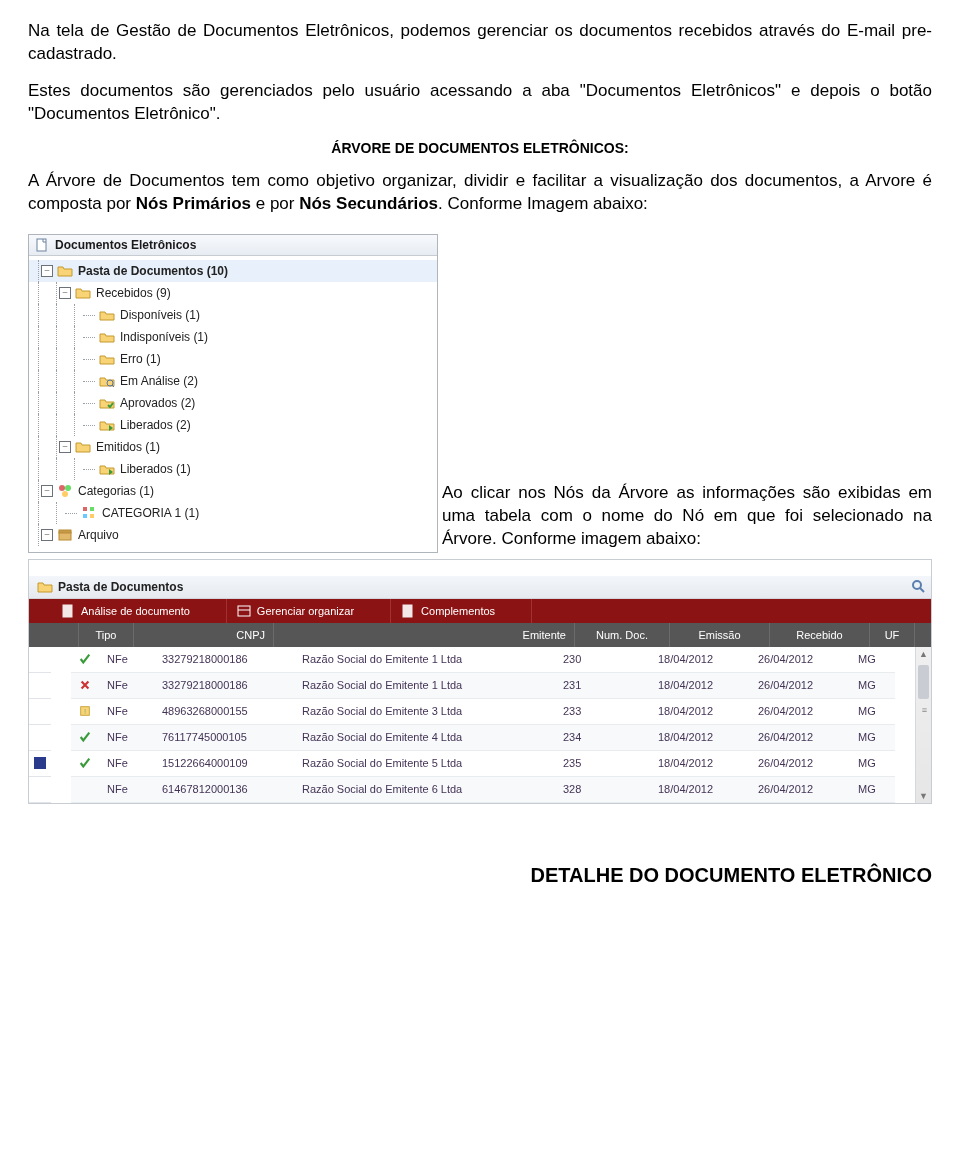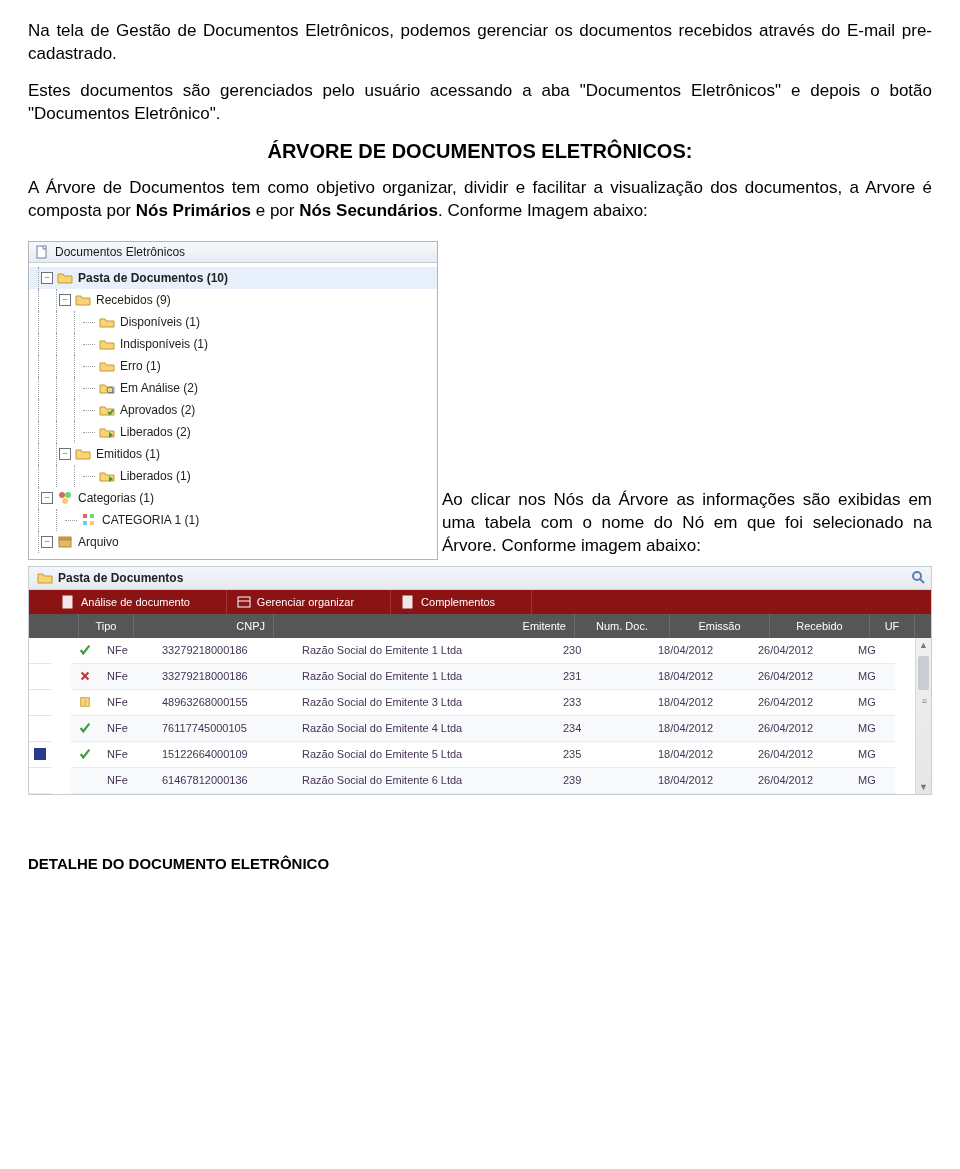--- a/index.html
+++ b/index.html
@@ -1,25 +1,25 @@
 <!DOCTYPE html>
 <html><head>
 <meta charset="utf-8">
 <style>
   * { box-sizing: border-box; margin: 0; padding: 0; }
   body { font-family: "Trebuchet MS", Verdana, sans-serif; font-size: 15px; color: #000; background: #fff; width: 960px; }
   .page { padding: 20px 28px 40px 28px; }
   p.body-text { font-size: 17px; line-height: 1.35; text-align: justify; margin-bottom: 14px; }
-  h2.section { font-size: 20px; font-weight: bold; text-align: center; margin: 10px 0 14px 0; }
+  h2.section { font-size: 14px; font-weight: bold; text-align: center; margin: 10px 0 14px 0; }
   .bold { font-weight: bold; }
 
   
   .tree-wrap { margin: 18px 0 6px 0; }
   .tree-panel { width: 410px; border: 1px solid #b0b5bb; background: #fff; }
-  .tree-header { display: flex; align-items: center; background: linear-gradient(#f7f9fc,#e7ecf3); border-bottom: 1px solid #c7ccd3; padding: 3px 6px; font-size: 12px; font-weight: normal; color: #1a1a1a; }
+  .tree-header { display: flex; align-items: center; background: linear-gradient(#f7f9fc,#e7ecf3); border-bottom: 1px solid #c7ccd3; padding: 3px 6px; font-size: 12px; font-weight: bold; color: #1a1a1a; }
   .tree-header .ico-doc { width: 14px; height: 14px; margin-right: 6px; }
   .tree-body { padding: 4px 0 6px 0; font-family: Verdana, sans-serif; font-size: 12px; color: #222; }
   .tree-row { display: flex; align-items: center; height: 22px; white-space: nowrap; }
   .gutter { display: flex; align-items: center; height: 22px; }
   .vseg { width: 18px; height: 22px; position: relative; }
   .vseg::before { content:""; position:absolute; left:9px; top:0; bottom:0; border-left:1px dotted #9aa0a6; }
   .hseg { width: 14px; height: 22px; position: relative; }
   .hseg::before { content:""; position:absolute; left:0; top:11px; width:12px; border-top:1px dotted #9aa0a6; }
   .toggle { width:12px; height:12px; border:1px solid #6d7278; background:#fff; margin:0 2px 0 -6px; display:flex; align-items:center; justify-content:center; font-size:10px; line-height:1; color:#444; font-family:Verdana; }
   .ticon { width:16px; height:16px; margin:0 5px 0 2px; flex:none; display:inline-flex; align-items:center; justify-content:center; }
@@ -29,21 +29,21 @@
 
   
   svg { display:block; }
 
   
   .tree-caption-row { display:flex; align-items:flex-end; }
   .tree-caption { flex:1; font-size:17px; line-height:1.35; text-align:justify; padding-left:4px; padding-bottom:2px; }
 
   
   .table-panel { margin-top: 4px; border:1px solid #c8cdd3; background:#fff; font-family:Verdana,Arial,sans-serif; font-size:11px; color:#333; }
-  .table-titlebar { display:flex; align-items:center; background:linear-gradient(#f3f6fa,#e6eaef); padding:3px 6px; border-bottom:1px solid #d1d5da; position:relative; }
+  .table-titlebar { display:flex; align-items:center; background:linear-gradient(#f3f6fa,#e6eaef); padding:3px 6px; border-bottom:1px solid #d1d5da; position:relative;margin-top:16px; }
   .table-titlebar .title { font-weight:bold; font-size:12px; color:#222; }
   .table-titlebar .search-ico { position:absolute; right:6px; top:3px; }
   .toolbar { display:flex; background:#8c1313; }
   .tool-btn { display:flex; align-items:center; gap:6px; color:#fff; font-size:11px; padding:5px 36px 5px 10px; border-right:1px solid #a23232; cursor:pointer; }
   .tool-btn .tico { width:14px; height:14px; }
   .maroon-left { width:22px; background:#8c1313; }
   .head-row { display:flex; background:#565656; color:#fff; font-size:11px; }
   .head-row .cell { padding:6px 8px; border-right:1px solid #6b6b6b; text-align:center; }
   .head-row .cell.left { text-align:right; }
   .data-area { display:flex;gap:20px; }
@@ -60,21 +60,21 @@
   .c-num  { width:95px; color:#5a5f8a; }
   .c-emis { width:100px; color:#5a5f8a; }
   .c-receb{ width:100px; color:#5a5f8a; }
   .c-uf   { width:45px; color:#5a5f8a; }
   .vscroll { width:16px; background:linear-gradient(#f0f0f0,#e6e6e6); border-left:1px solid #d5d9de; position:relative; }
   .vscroll .thumb { position:absolute; left:2px; right:2px; top:18px; height:34px; background:#c9cdd3; border-radius:2px; }
   .vscroll .arr { position:absolute; left:0; right:0; height:14px; display:flex; align-items:center; justify-content:center; color:#777; font-size:9px; }
   .vscroll .arr.up{ top:0; } .vscroll .arr.dn{ bottom:0; }
   .vscroll .mark { position:absolute; right:4px; font-size:9px; color:#888; }
 
-  .footer-title { text-align:left; font-weight:bold; font-size:15px; margin-top:60px; }
+  .footer-title { text-align:right; font-weight:bold; font-size:20px; margin-top:60px; }
 </style>
 </head>
 <body>
 <div class="page">
 
 <p class="body-text">Na tela de Gestão de Documentos Eletrônicos, podemos gerenciar os documentos recebidos  através do E-mail pre-cadastrado.</p>
 <p class="body-text">Estes documentos são gerenciados pelo usuário acessando a aba "Documentos Eletrônicos" e depois o botão "Documentos Eletrônico".</p>
 <h2 class="section">ÁRVORE DE DOCUMENTOS ELETRÔNICOS:</h2>
 <p class="body-text">
   <span>A Árvore de Documentos tem como objetivo organizar, dividir e facilitar a visualização dos documentos, a Arvore é composta por </span><span class="bold">Nós Primários</span><span> e por </span><span class="bold">Nós Secundários</span><span>. Conforme Imagem abaixo:</span>
@@ -433,21 +433,21 @@
             <div class="cell c-num">235</div>
             <div class="cell c-emis">18/04/2012</div>
             <div class="cell c-receb">26/04/2012</div>
             <div class="cell c-uf">MG</div>
           </div>
           <div class="data-row">
             <div class="cell c-icon"></div>
             <div class="cell c-tipo">NFe</div>
             <div class="cell c-cnpj">61467812000136</div>
             <div class="cell c-emit">Razão Social do Emitente 6 Ltda</div>
-            <div class="cell c-num">239</div>
+            <div class="cell c-num">328</div>
             <div class="cell c-emis">18/04/2012</div>
             <div class="cell c-receb">26/04/2012</div>
             <div class="cell c-uf">MG</div>
           </div>
         </div>
     <div class="vscroll">
       <div class="arr up">▲</div>
       <div class="thumb"></div>
       <div class="mark" style="top:58px">≡</div>
       <div class="arr dn">▼</div>

